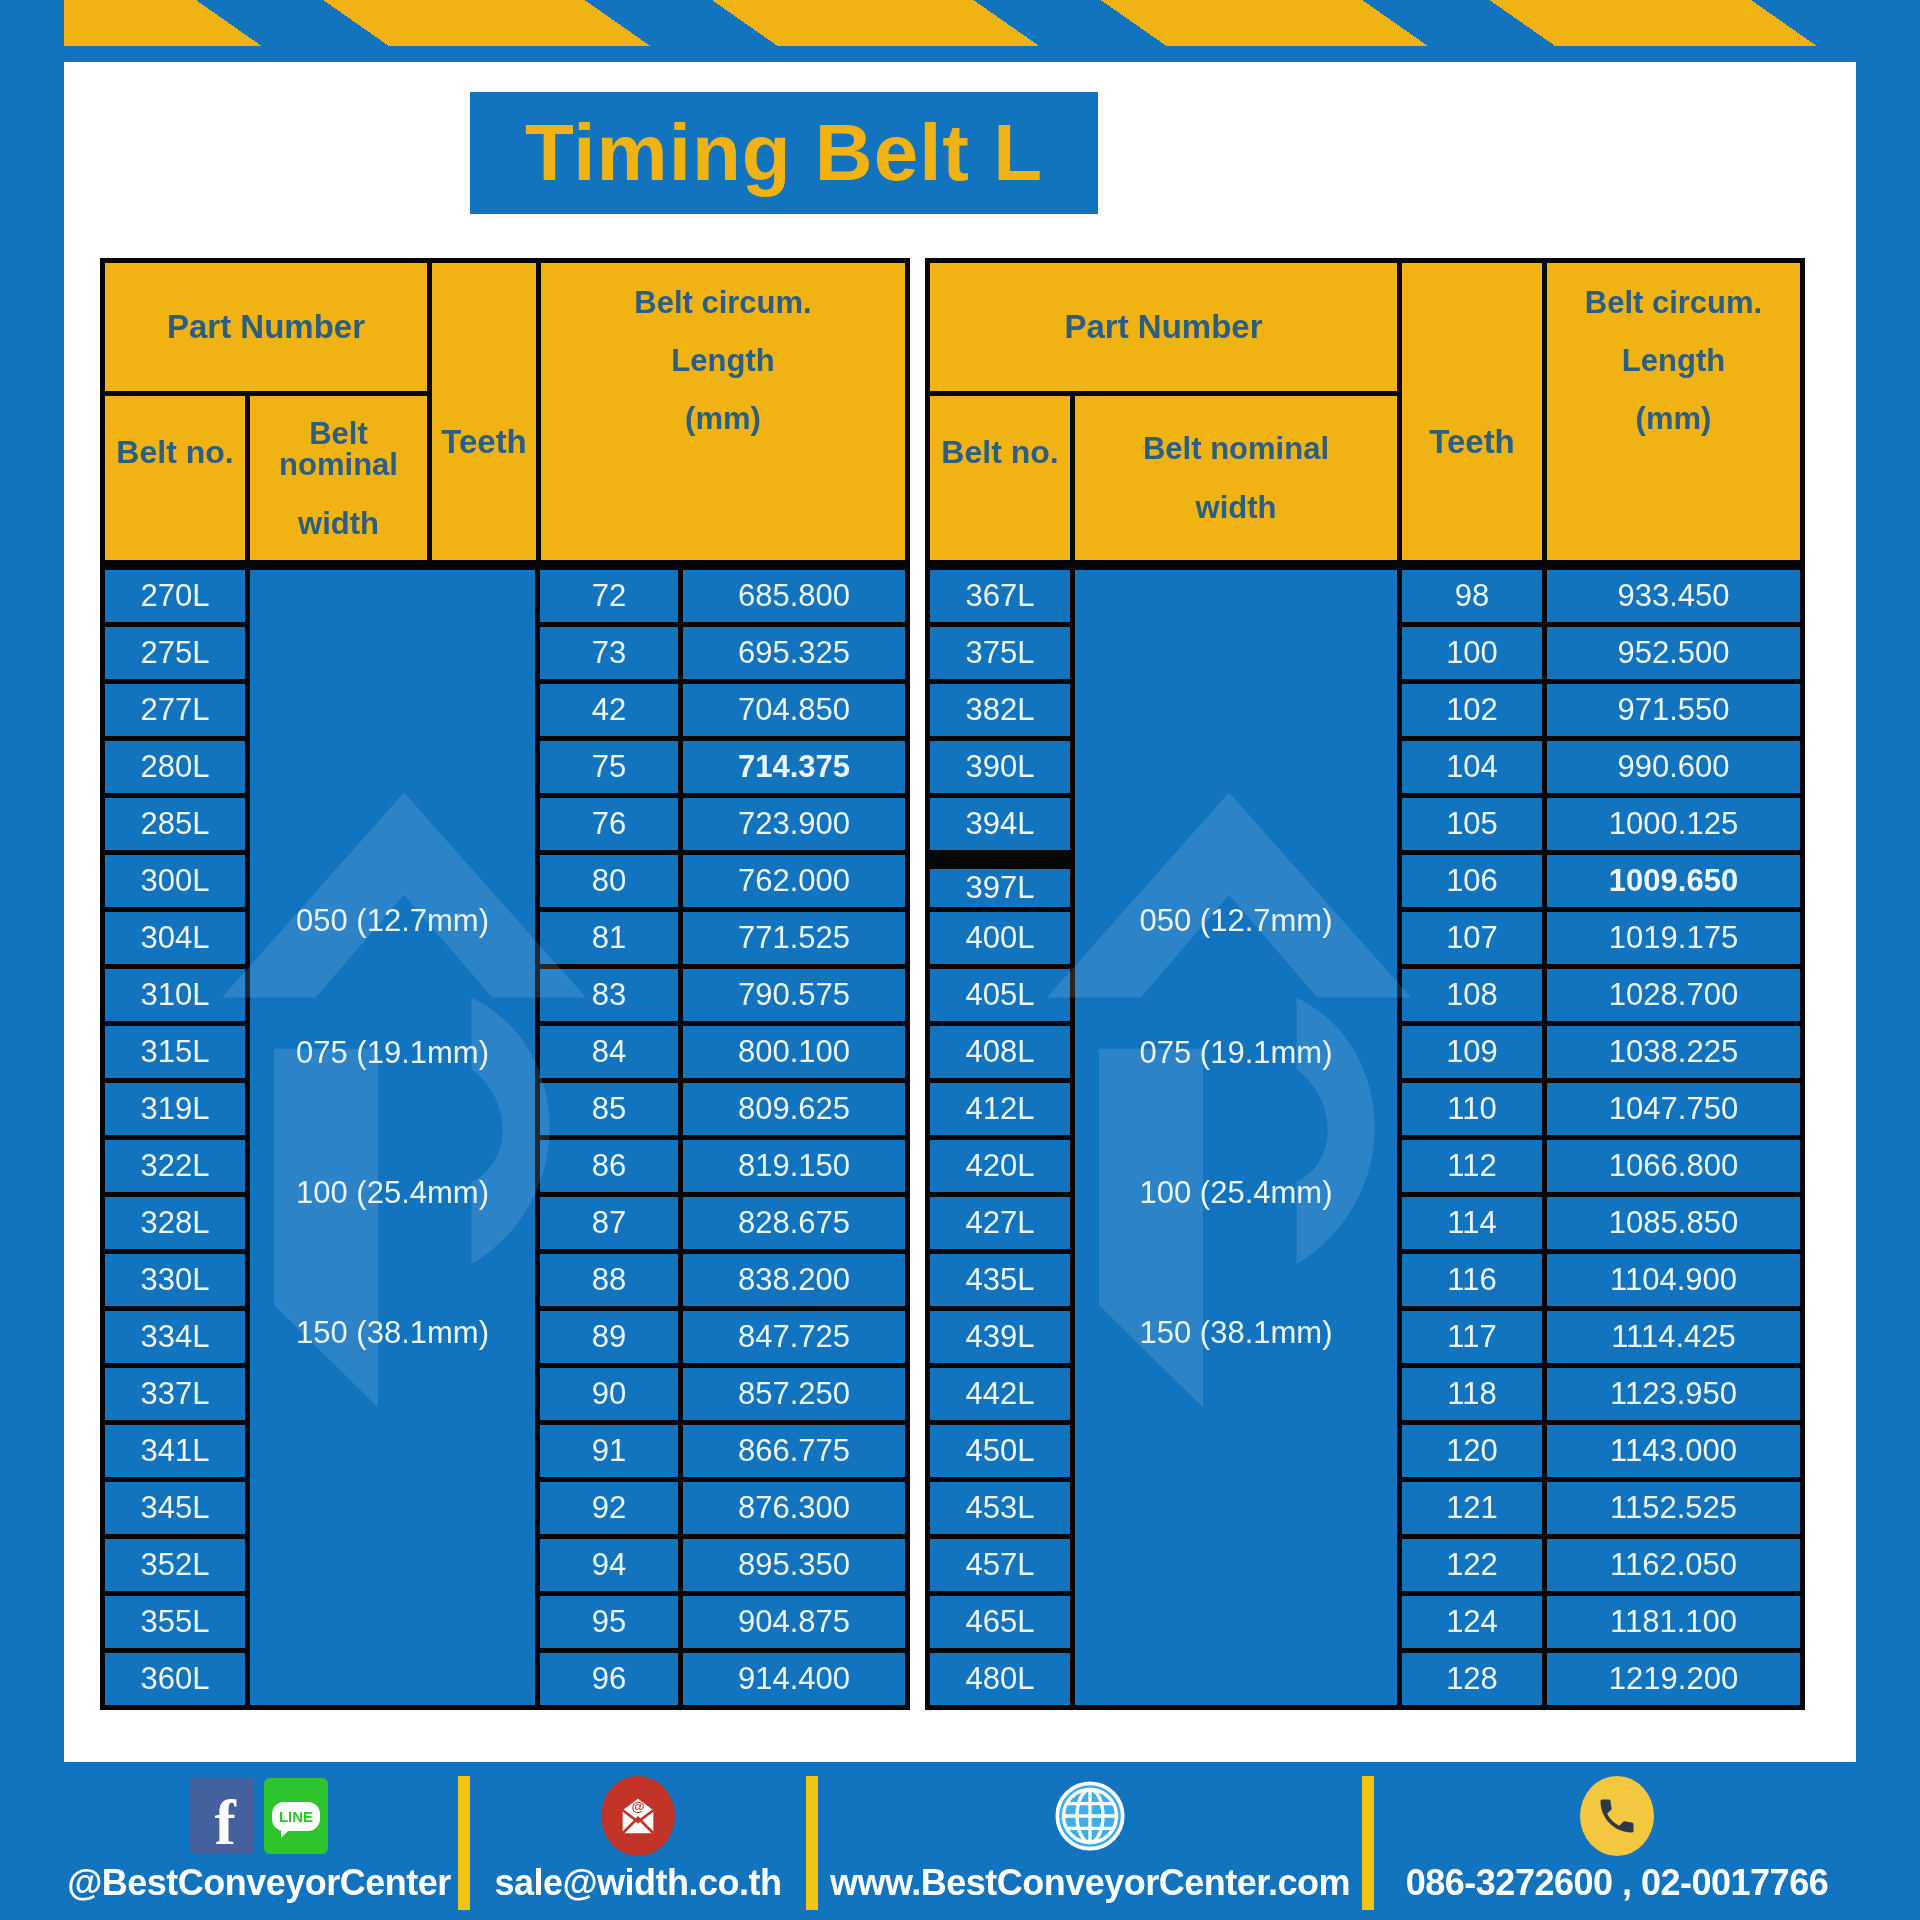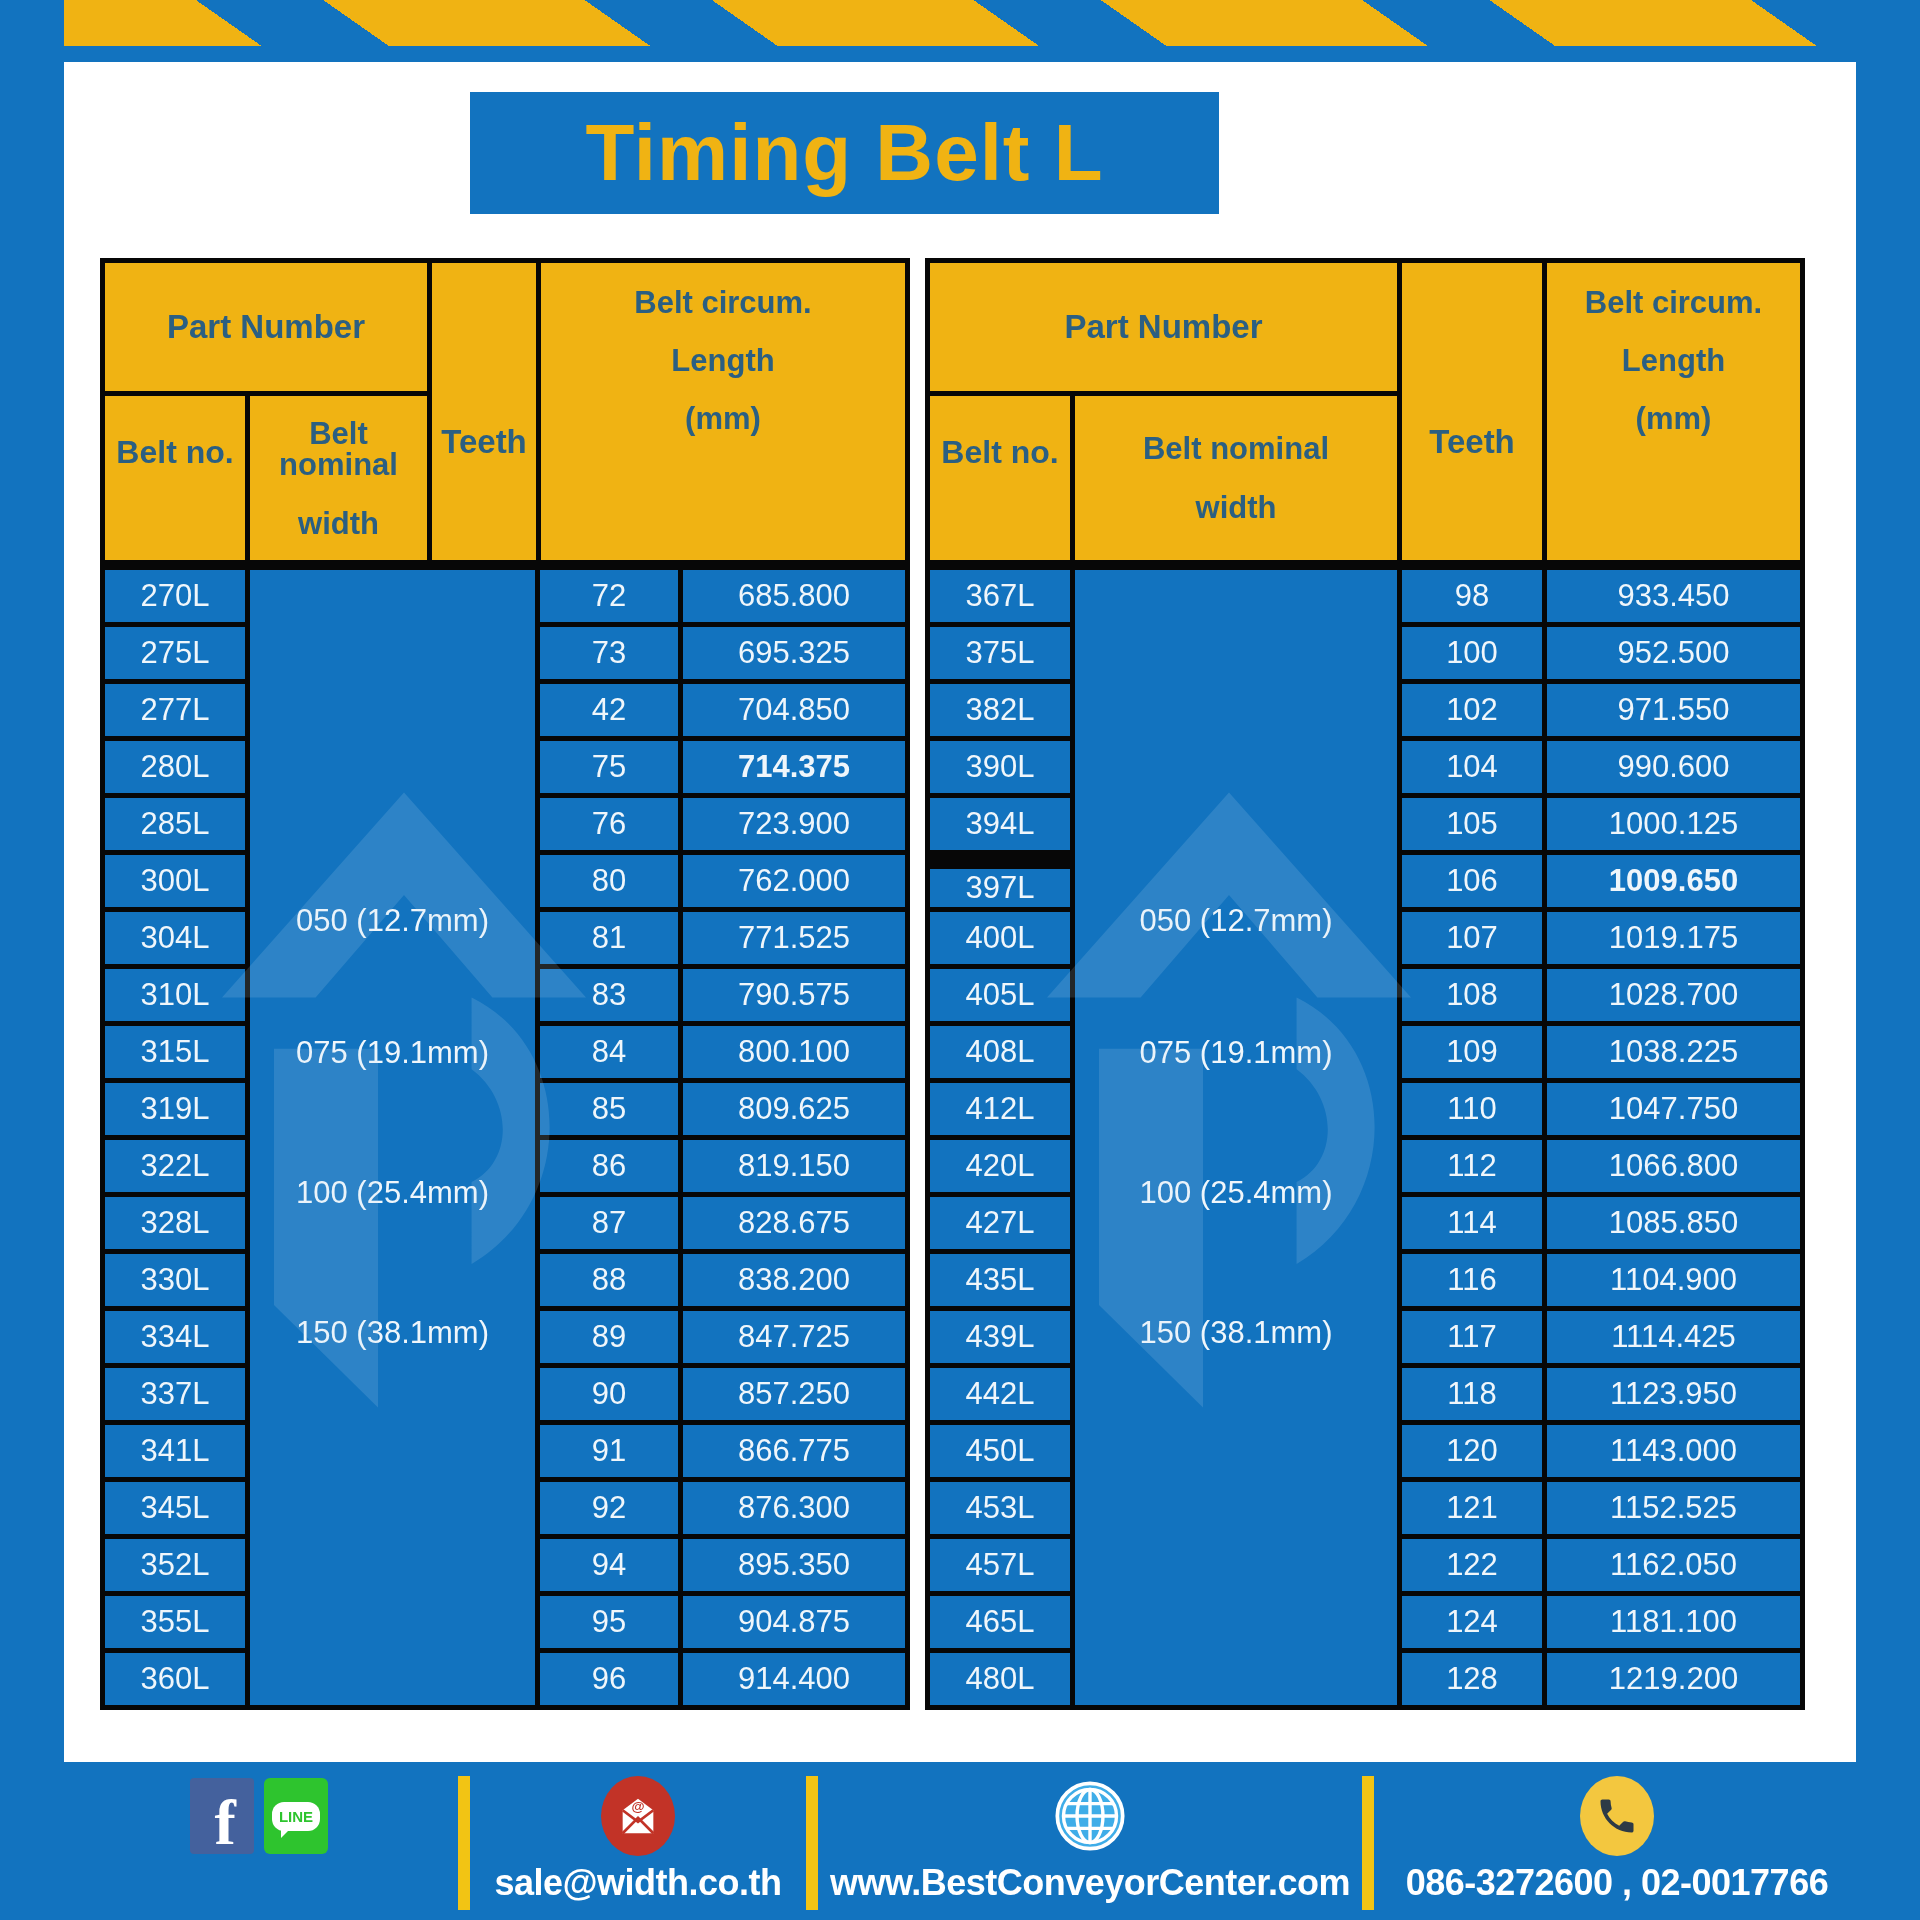--- a/index.html
+++ b/index.html
@@ -7,21 +7,21 @@
         font-family:"Liberation Sans", sans-serif;}
 
   
   .topband{position:absolute;top:0;left:0;width:1920px;height:62px;background:var(--brand_blue);}
   .topband .stripes{position:absolute;top:0;left:0;right:0;height:46px;
         background:repeating-linear-gradient(35deg,var(--brand_yellow) 0 150px,var(--brand_blue) 150px 223px);}
   .sidebar{position:absolute;top:0;width:64px;height:1920px;background:var(--brand_blue);}
   .sidebar.left{left:0;} .sidebar.right{right:0;}
 
   
-  .title-box{position:absolute;left:470px;top:92px;width:749px;height:122px;background:var(--brand_blue);
+  .title-box{position:absolute;left:470px;top:92px;width:628px;height:122px;background:var(--brand_blue);
         display:flex;align-items:center;justify-content:center;}
   .title-box span{color:var(--brand_yellow);font-size:80px;font-weight:bold;letter-spacing:1px;}
 
   
   .tbl{position:absolute;top:258px;}
   #t0{left:100px;width:810px;} #t1{left:925px;width:880px;}
   .thead{position:relative;background:var(--line_black);height:307px;padding-left:41px;}
   .th{position:absolute;background:var(--brand_yellow);color:var(--header_text);font-weight:bold;
       display:flex;flex-direction:column;align-items:center;justify-content:center;text-align:center;}
   .th div{line-height:1;}
@@ -262,20 +262,21 @@
   <div class="footer">
     <div class="fsec s1">
       <div class="icon-row">
         <div class="fb-badge">
             <span>f</span>
           </div>
         <div class="line-badge">
           <div class="line-bubble">LINE</div>
         </div>
       </div>
+      <div class="flabel">@BestConveyorCenter</div>
     </div>
     <div class="fdiv"></div>
     <div class="fsec s2">
       <div class="circ mail-circ">
         <svg width="46" height="46" viewBox="0 0 24 24">
           <path d="M4 9l8-6 8 6v12H4z" fill="#ffffff"></path>
           <path d="M4 21l8-8 8 8" fill="none" stroke="#C23327" stroke-width="1.4"></path>
           <path d="M4 9l8 6 8-6" fill="none" stroke="#C23327" stroke-width="1.4"></path>
           <text x="12" y="9.5" text-anchor="middle" font-size="7" fill="#C23327" font-weight="bold">@</text>
         </svg>

